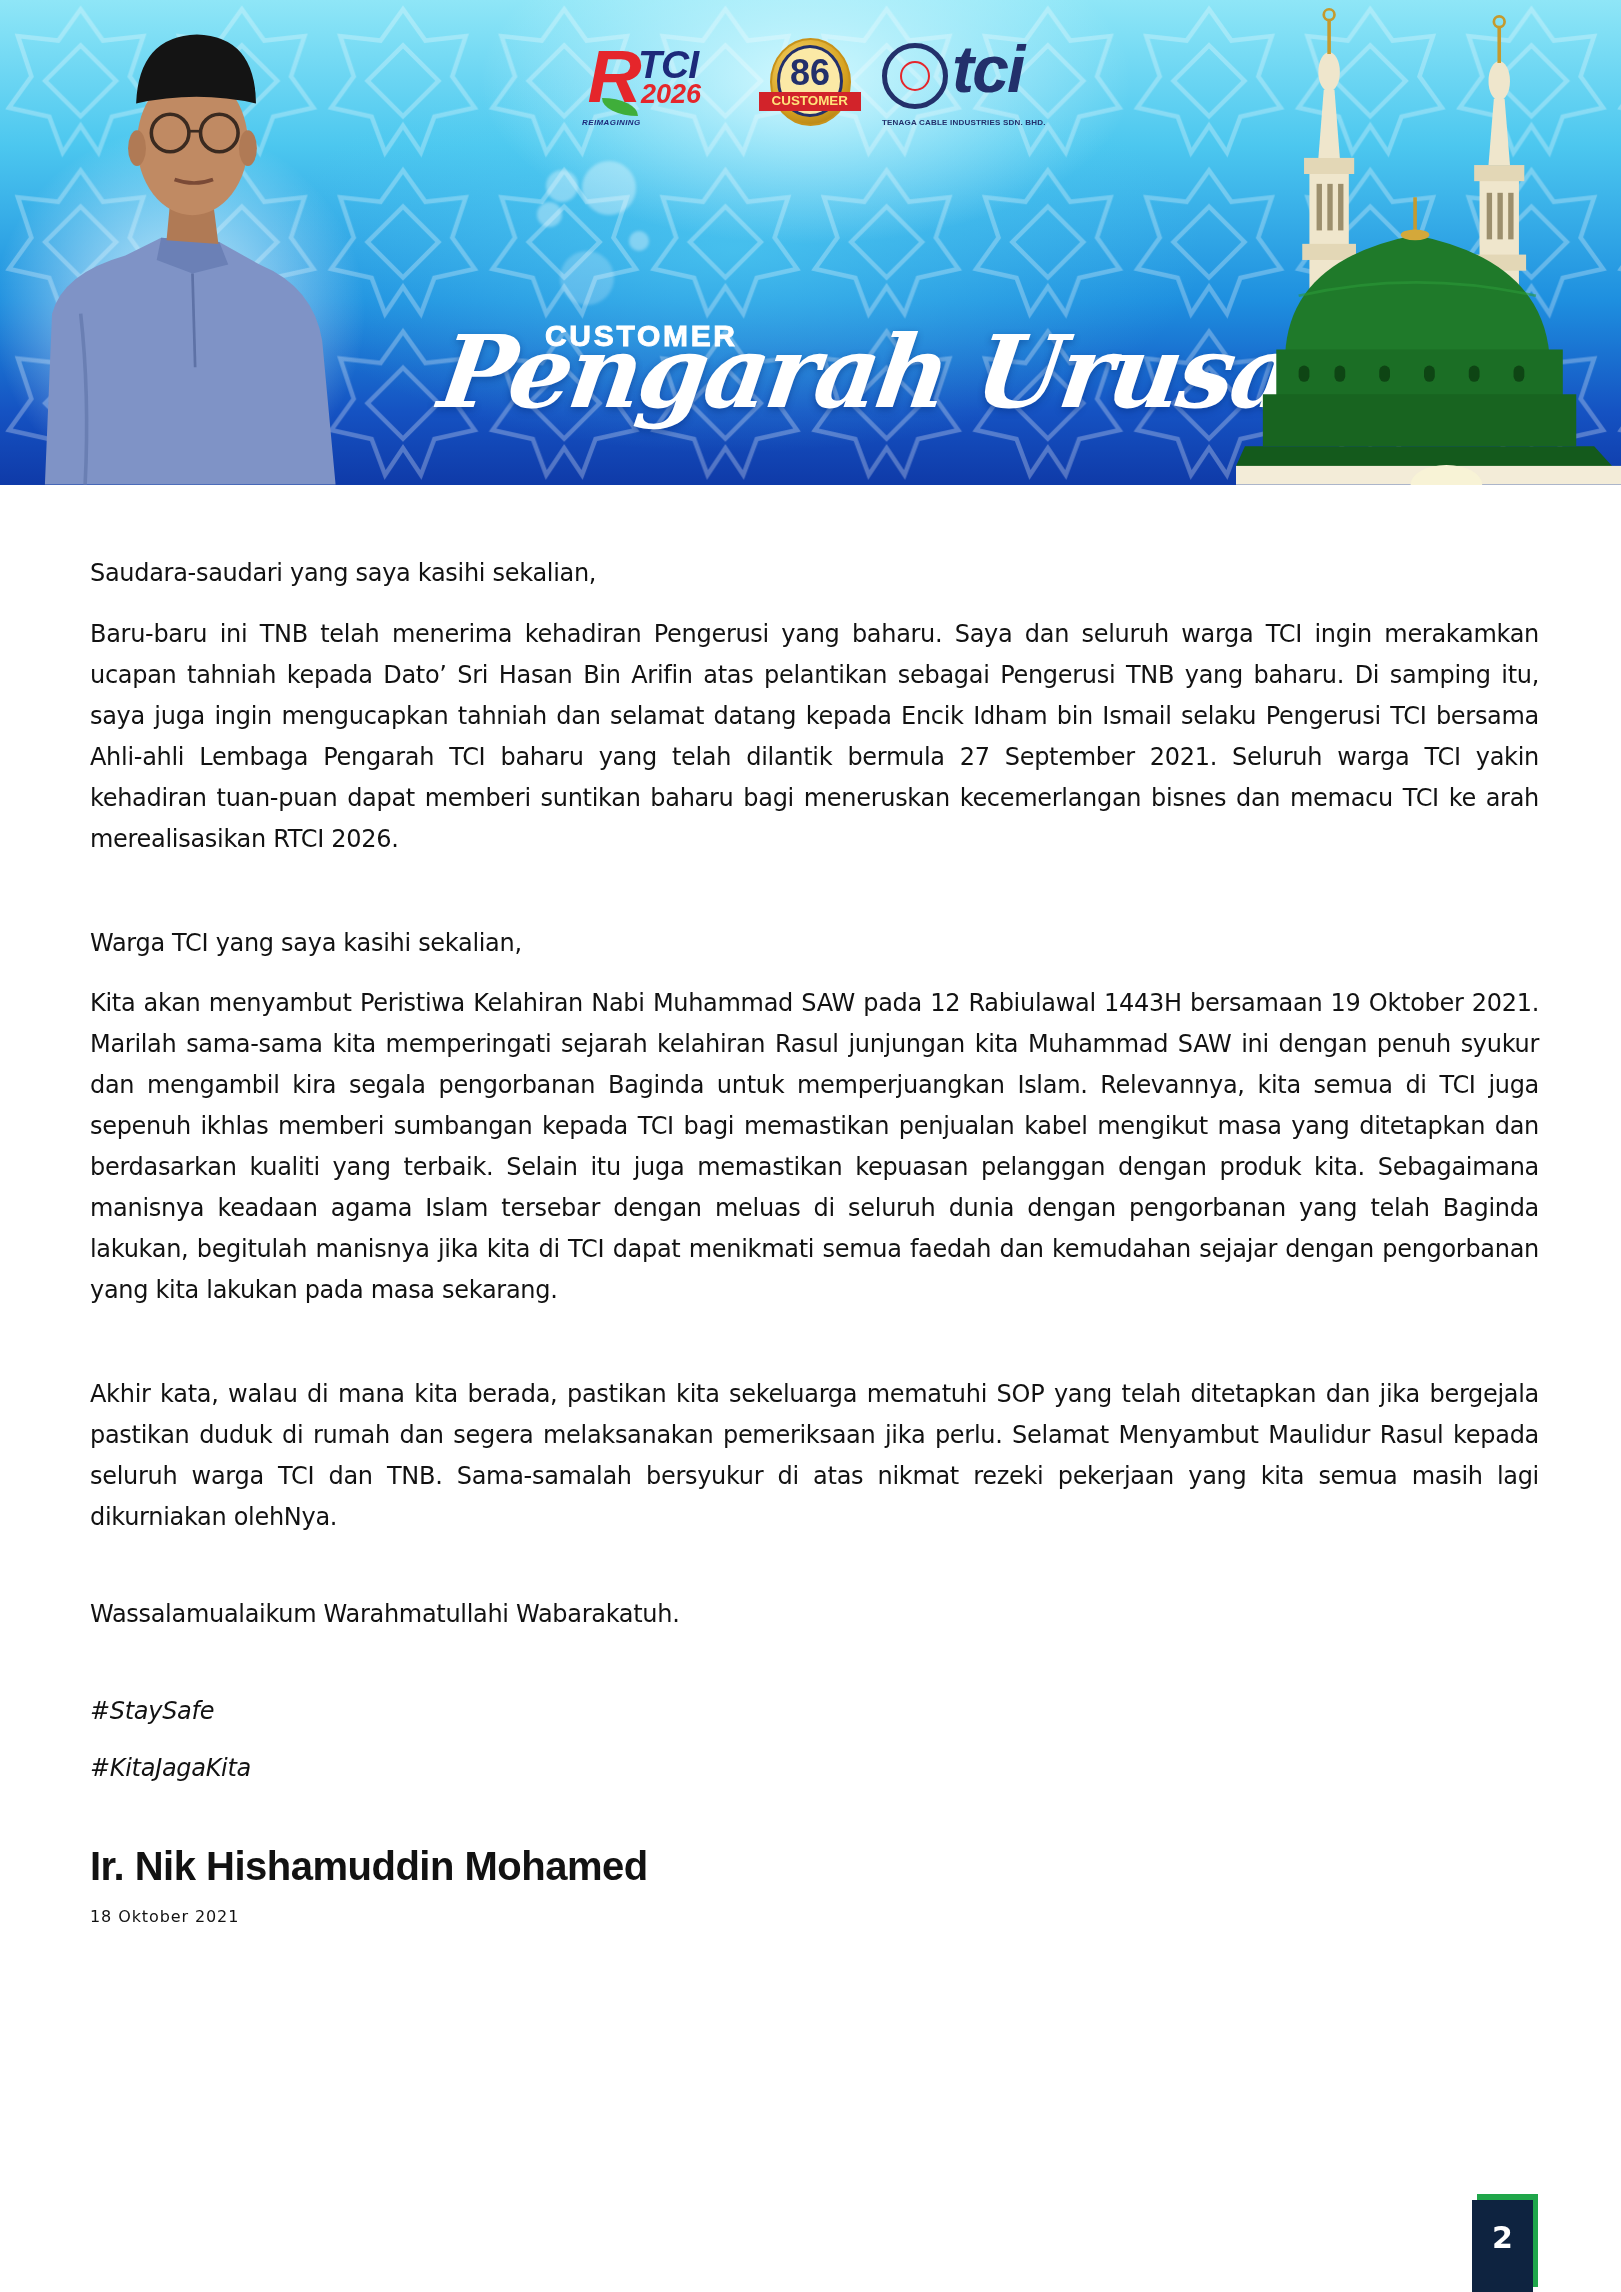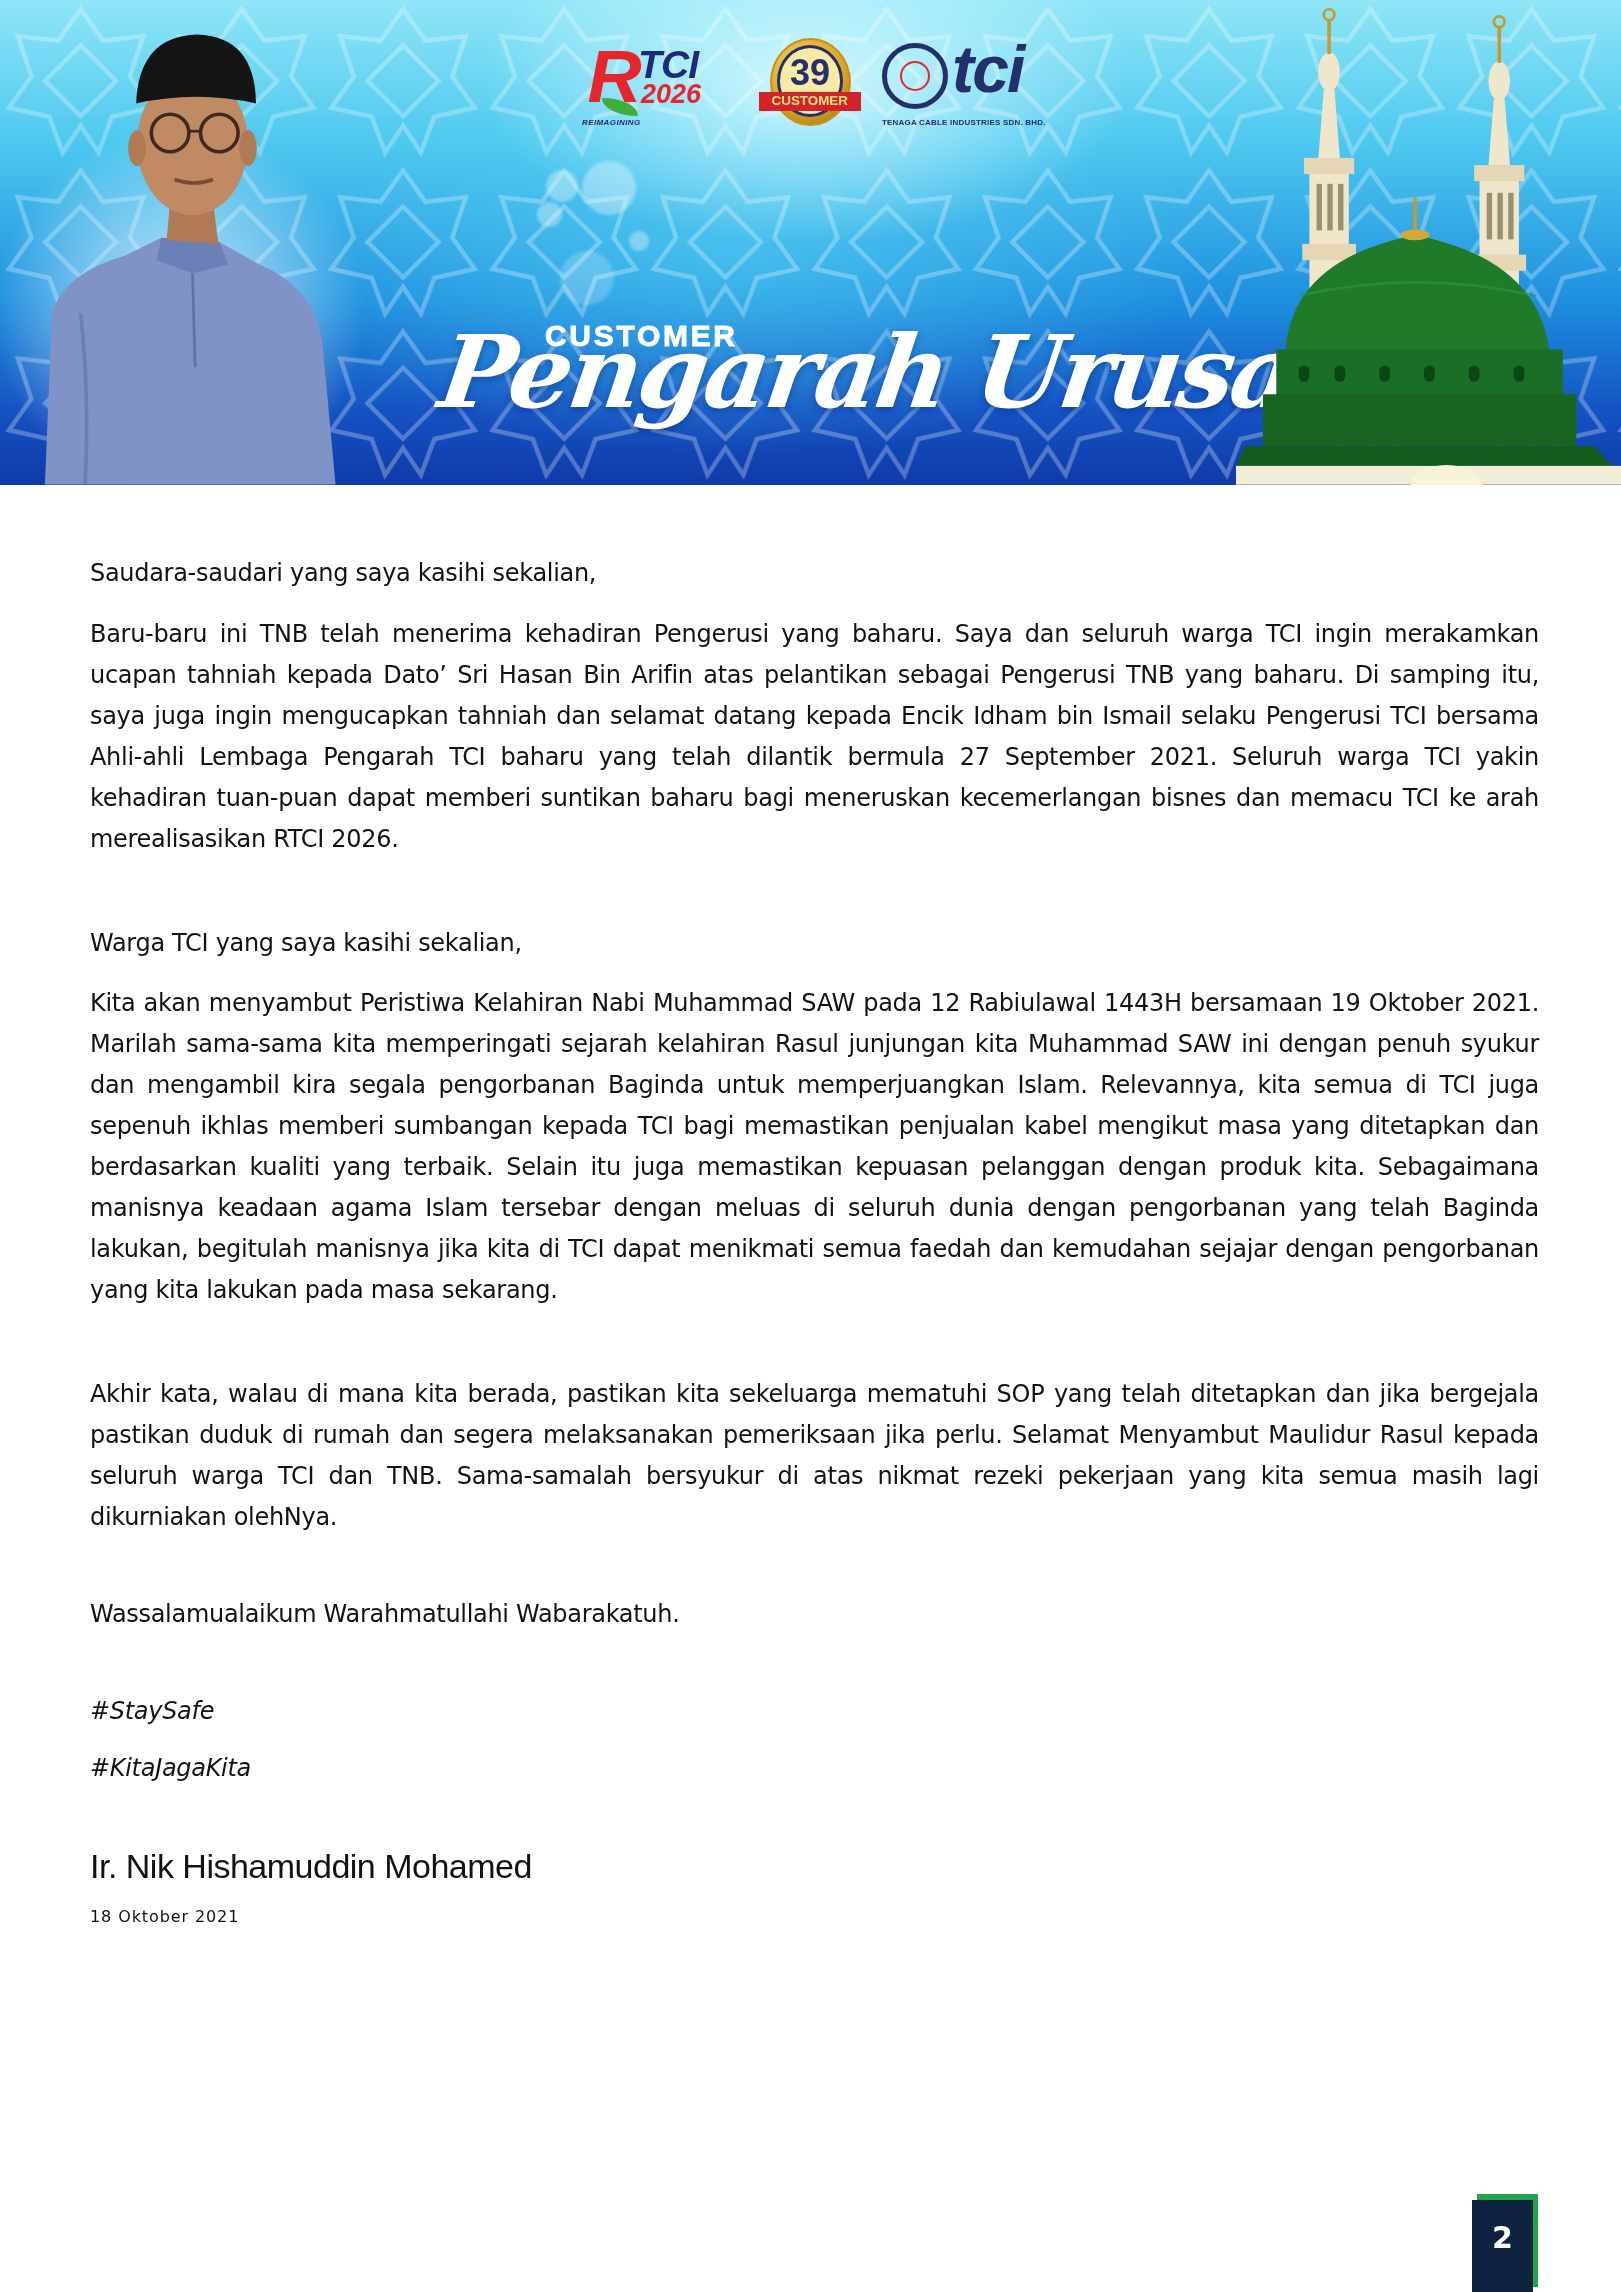--- a/index.html
+++ b/index.html
@@ -52,21 +52,21 @@
   
   .mosque { position: absolute; left: 1236px; top: 0; width: 385px; height: 485px; }
 
   
   .letter { position: absolute; left: 90px; top: 553px; width: 1449px;
             font-family: "DejaVu Sans", sans-serif; font-size: 24px; line-height: 41px; color: #121212;
             letter-spacing: -0.3px; }
   .letter p { margin: 0; text-align: justify; text-align-last: left; }
   .sp-22 { height: 19.7px; } .sp-62 { height: 56px; } .sp-70 { height: 63px; }
   .hashtag { font-style: italic; }
-  .sig-name { font-family: "Liberation Sans", sans-serif; font-weight: 400; font-size: 34px; letter-spacing: -0.5px; line-height: 41px; }
+  .sig-name { font-family: "Liberation Sans", sans-serif; font-weight: 700; font-size: 40px; letter-spacing: -0.5px; line-height: 41px; }
   .sig-date { font-size: 16px; letter-spacing: 0.9px; }
 
   
   .page-badge { position: absolute; left: 1472px; top: 2194px; width: 54px; height: 99px; }
   .page-badge .back { position: absolute; left: 5.4px; top: 0; width: 61px; height: 93px; background: #1fa64a; }
   .page-badge .front { position: absolute; left: 0; top: 6.3px; width: 61px; height: 99px; background: #0e2340;
                        color: #fff; font: 700 30px "DejaVu Sans", sans-serif; text-align: center; padding-top: 19.7px; box-sizing: border-box; }
 </style>
 </head>
 <body>
@@ -118,21 +118,21 @@
     <div class="logo-rtci">
       <span class="r">R</span>
       <span class="tci">TCI</span>
       <span class="yr">2026</span>
       <span class="leaf"></span>
       <span class="tag">REIMAGINING</span>
     </div>
     <div class="logo-86">
       <div class="medal"></div>
       <div class="inner"></div>
-      <div class="num">39</div>
+      <div class="num">86</div>
       <div class="ribbon"><span>CUSTOMER</span></div>
     </div>
     <div class="logo-tci">
       <div class="ring"></div>
       <div class="word">tci</div>
       <div class="sub">TENAGA CABLE INDUSTRIES SDN. BHD.</div>
     </div>
   </div>
 
   <div class="title-script">Pengarah Urusan</div>

